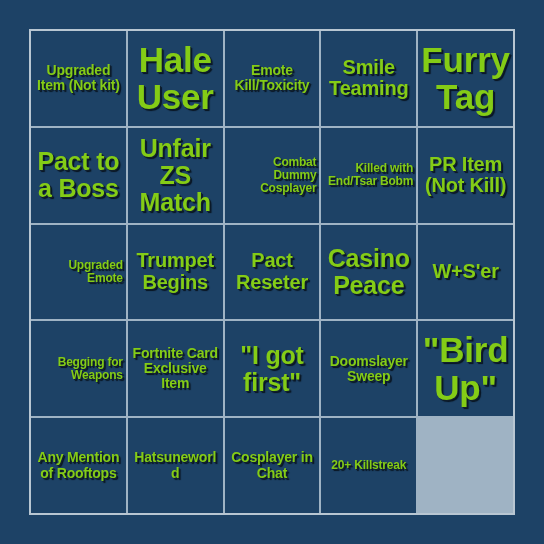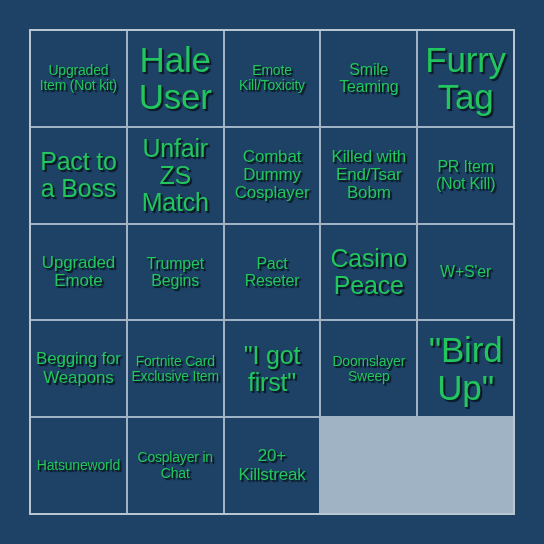--- a/index.html
+++ b/index.html
@@ -34,36 +34,36 @@
     box-sizing: border-box;
     display: flex;
     align-items: center;
     justify-content: center;
     text-align: center;
     padding: 2px 3px;
     overflow: hidden;
   }
 
   .cell-text {
-    color: #22c55e;
-    font-weight: normal;
+    color: #84cc16;
+    font-weight: bold;
     line-height: 1.08;
     letter-spacing: -0.2px;
     text-shadow:
        1px 1px 0 #11202e,
        2px 2px 1px rgba(5,12,20,0.85);
     word-wrap: break-word;
     max-width: 100%;
   }
 
   
   .sz-xl { font-size: 35px; }
   .sz-lg { font-size: 25px; }
-  .sz-md { font-size: 16px; }
-  .sz-sm { font-size: 17px; }
+  .sz-md { font-size: 20px; }
+  .sz-sm { font-size: 12px; text-align: right; }
   .sz-xs { font-size: 14px; }
   .sz-xxs { font-size: 14px; }
 </style>
 </head>
 <body>
 
 <div id="bingo-card">
     <div class="bingo-cell">
       <span class="cell-text sz-xs">Upgraded Item (Not kit)</span>
     </div>
@@ -118,20 +118,23 @@
     <div class="bingo-cell">
       <span class="cell-text sz-lg">"I got first"</span>
     </div>
     <div class="bingo-cell">
       <span class="cell-text sz-xxs">Doomslayer Sweep</span>
     </div>
     <div class="bingo-cell">
       <span class="cell-text sz-xl">"Bird Up"</span>
     </div>
     <div class="bingo-cell">
+      <span class="cell-text sz-xs">Any Mention of Rooftops</span>
+    </div>
+    <div class="bingo-cell">
       <span class="cell-text sz-xxs">Hatsuneworld</span>
     </div>
     <div class="bingo-cell">
       <span class="cell-text sz-xs">Cosplayer in Chat</span>
     </div>
     <div class="bingo-cell">
       <span class="cell-text sz-sm">20+ Killstreak</span>
     </div>
   </div>
 

